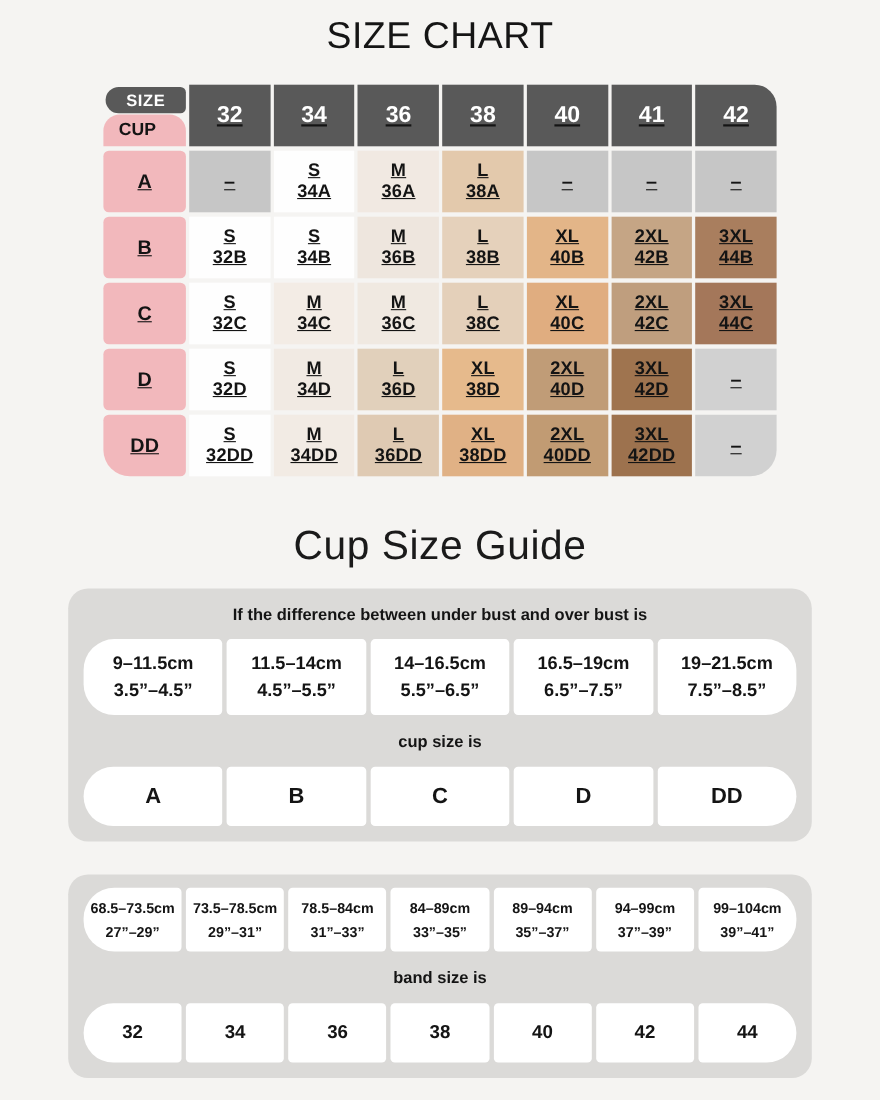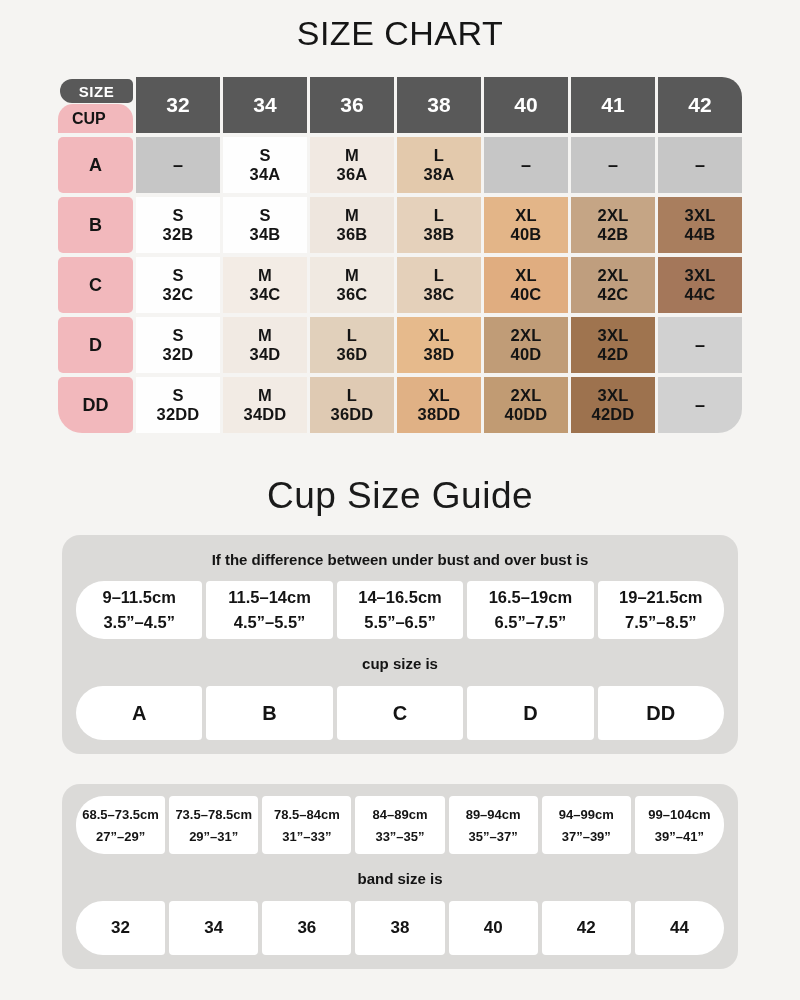--- a/index.html
+++ b/index.html
@@ -16,24 +16,25 @@
     margin: 2px 0 24px;
     text-align: center;
     font-size: 34px;
     font-weight: 400;
     letter-spacing: .5px;
     color: #151515;
   }
 
   
   .size-table {
-    width: 684px; margin: 0 auto;
+    width: 612px; margin: 0 auto;
     display: grid;
     grid-template-columns: 75px repeat(7, 1fr);
     gap: 4px 3px;
+    text-decoration: underline;
   }
   .size-table > div { height: 56px; }
 
   .corner { position: relative; background: transparent; }
   .size-pill {
     position: absolute; top: 2px; left: 2px; right: 0; height: 24px;
     background: #595959; color: #fff;
     border-radius: 12px 5px 5px 12px;
     display: flex; align-items: center; justify-content: center;
     font-weight: 700; font-size: 15px; letter-spacing: .5px;
@@ -96,21 +97,21 @@
     color: #141414;
   }
   .panel-heading.mid { margin: 16px 0 14px; }
 
   .pill-row { display: grid; gap: 4px; }
   .pill-row.cols5 { grid-template-columns: repeat(5, 1fr); }
   .pill-row.cols7 { grid-template-columns: repeat(7, 1fr); }
 
   .range-pill {
     background: #fff;
-    height: 58px;
+    height: 69px;
     display: flex; flex-direction: column;
     align-items: center; justify-content: center;
     gap: 6px;
     font-weight: 700; font-size: 16.5px;
     border-radius: 4px;
   }
   .cols7 .range-pill { font-size: 13px; height: 58px; gap: 7px; }
   .letter-pill {
     background: #fff;
     height: 54px;

